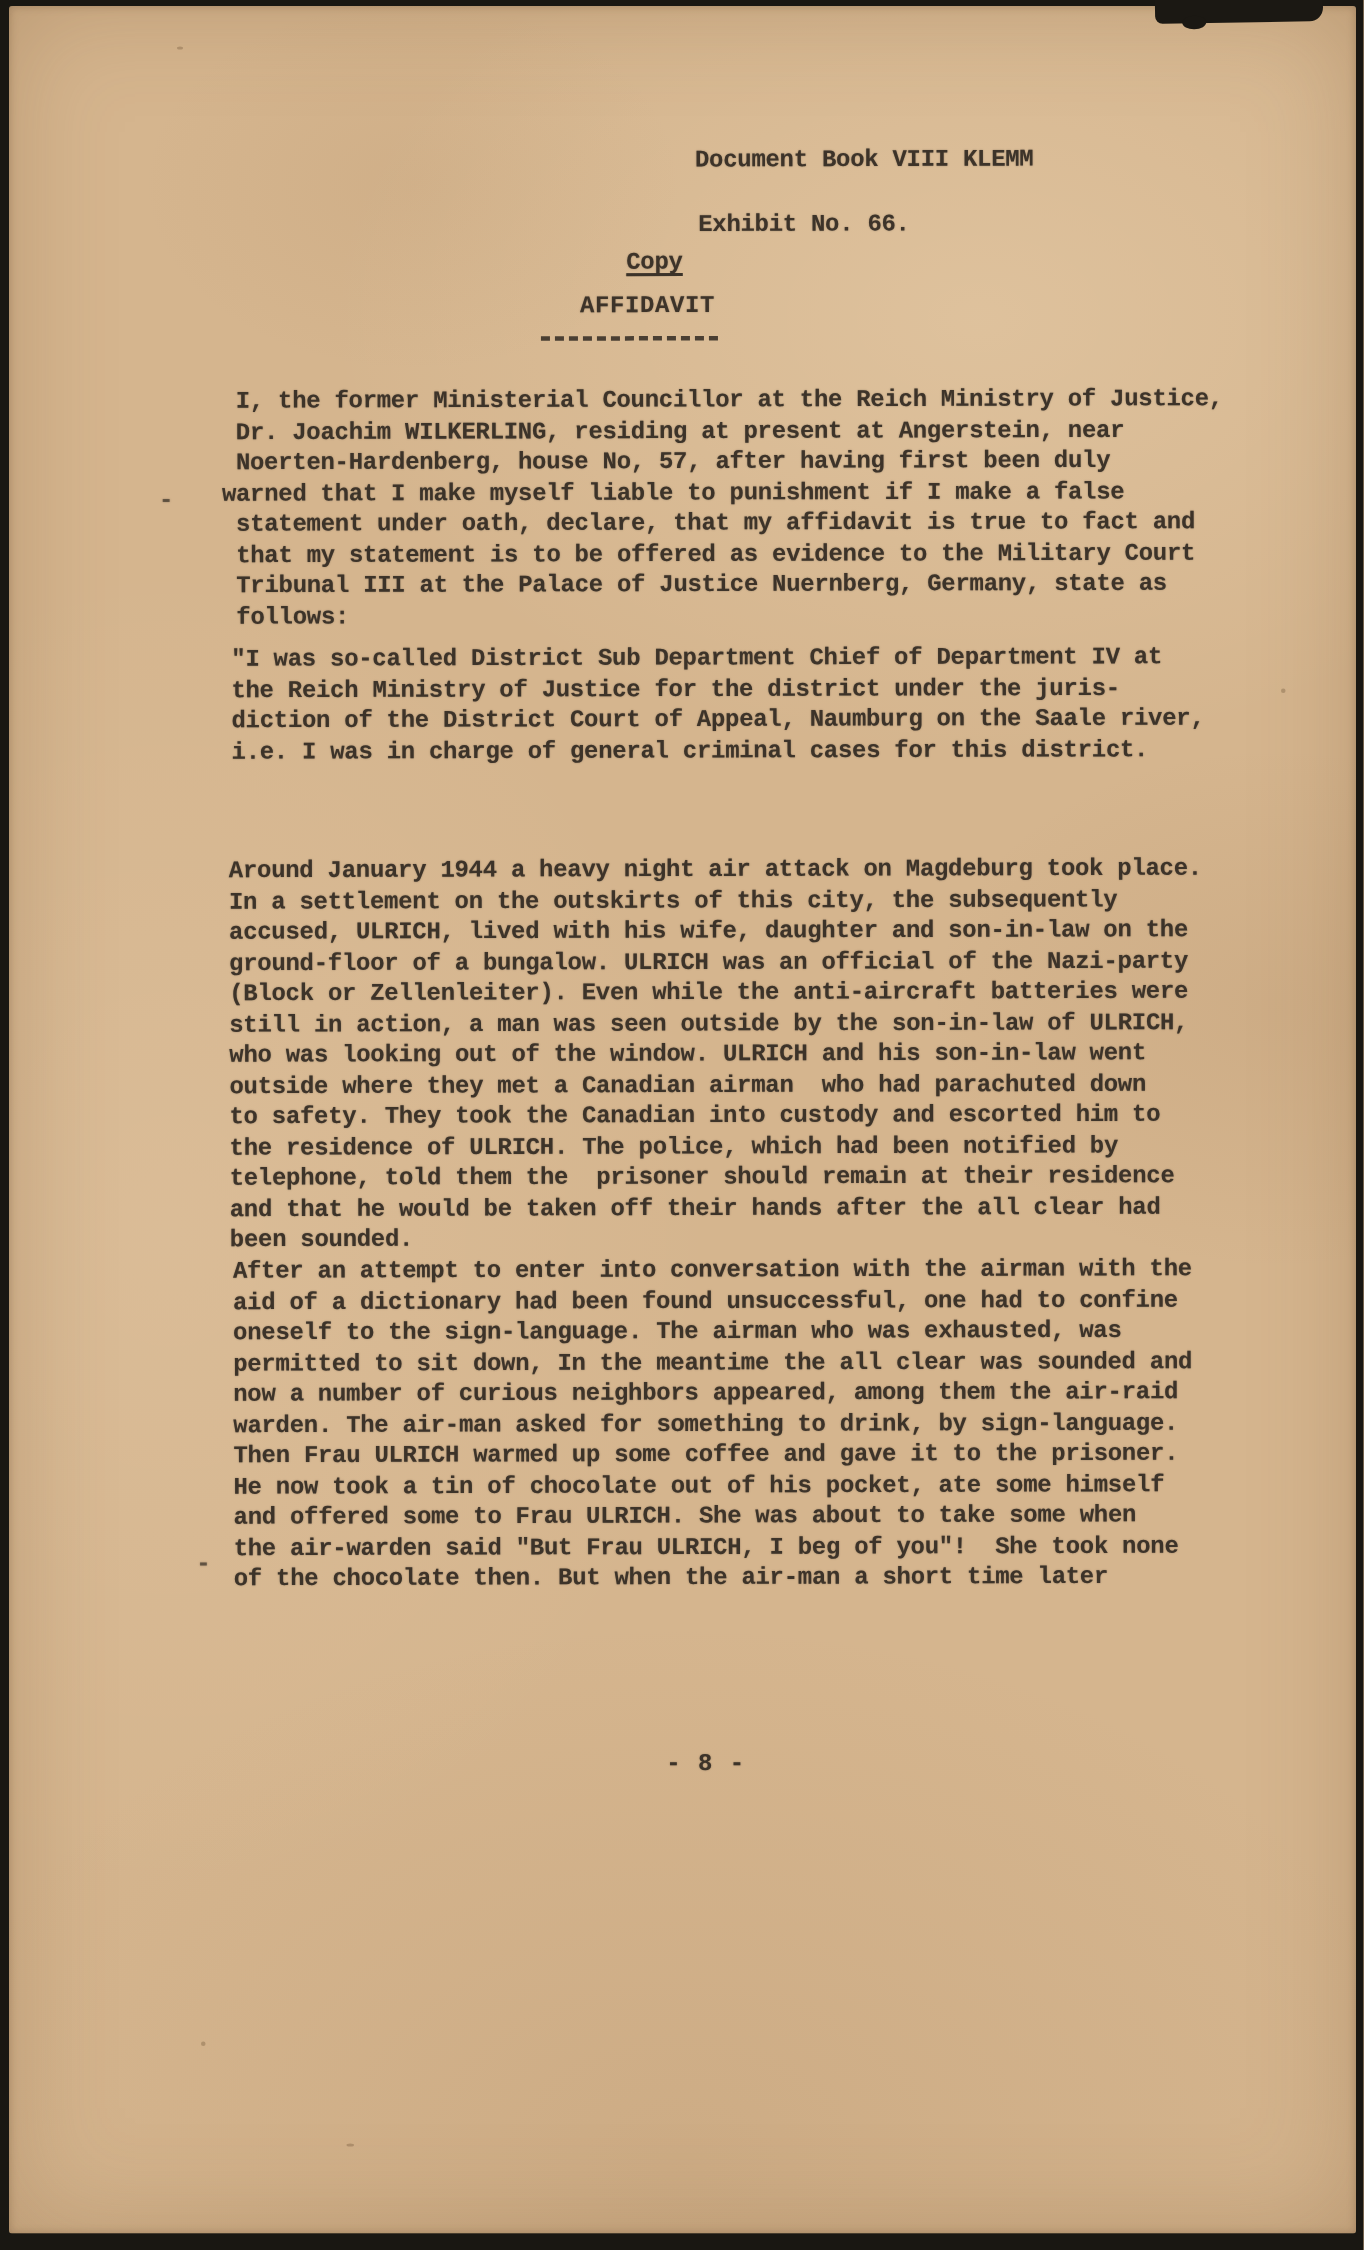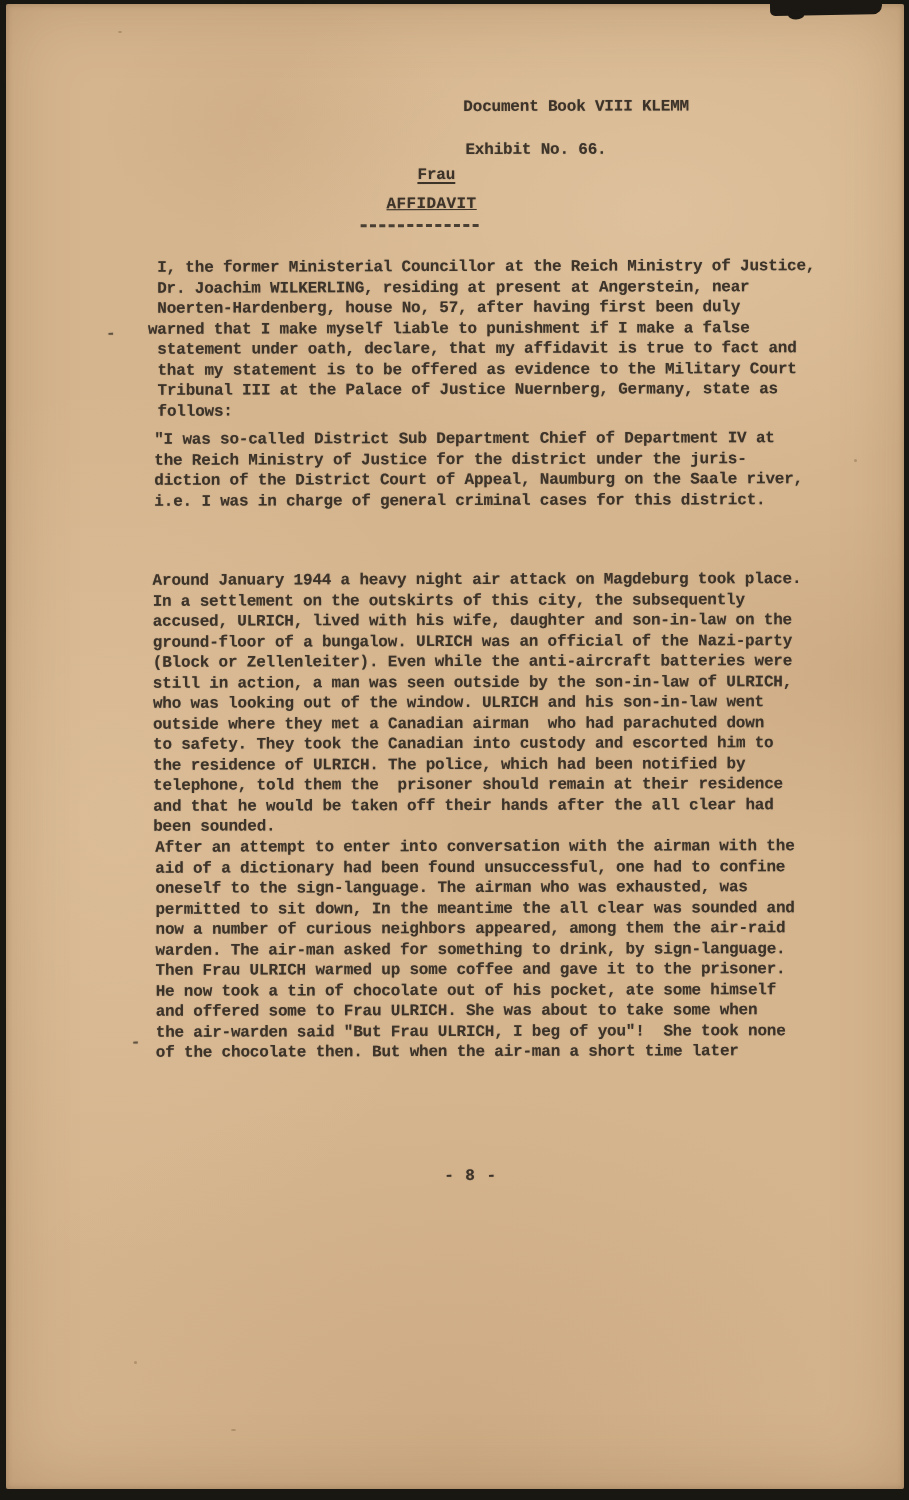--- a/index.html
+++ b/index.html
@@ -78,21 +78,21 @@
     letter-spacing: -0.2px;
   }
   .content > div, .content > span {
     position: absolute;
     white-space: pre;
   }
   .hdr { white-space: pre; }
   .book    { left: 459px; top:  93px; }
   .exhibit { left: 461px; top: 136px; }
   .copy    { left: 413px; top: 161px; text-decoration: underline; text-decoration-thickness: 2px; text-underline-offset: 3px; }
-  .title   { left: 382px; top: 190px; letter-spacing: 0.4px; text-decoration: underline; }
+  .title   { left: 382px; top: 190px; letter-spacing: 0.4px; }
   .title-rule {
     left: 356px; top: 216px;
     width: 118px; height: 4px;
     border-bottom: 3px dashed rgba(54,46,37,0.88);
   }
   .p1 { left: 143px; top: 253px; }
   .p2 { left: 149px; top: 425px; }
   .p3 { left: 146px; top: 530px; }
   .p4 { left: 147px; top: 566px; }
   .p5 { left: 149px; top: 833px; }
@@ -116,21 +116,21 @@
     <div class="speck" style="left:848px; top:455px; width:3px; height:3px;"></div>
     <div class="speck" style="left:225px; top:1425px;width:5px; height:2px;"></div>
     <div class="speck" style="left:128px; top:1357px;width:3px; height:3px;"></div>
 
     <div class="content">
 
       <div class="hdr book">Document Book VIII KLEMM</div>
 
       <div class="hdr exhibit">Exhibit No. 66.</div>
 
-      <div class="hdr copy">Frau</div>
+      <div class="hdr copy">Copy</div>
 
       <div class="hdr title">AFFIDAVIT</div>
 
       <div class="title-rule"></div>
 
       <div class="para p1"> I, the former Ministerial Councillor at the Reich Ministry of Justice,
  Dr. Joachim WILKERLING, residing at present at Angerstein, near
  Noerten-Hardenberg, house No, 57, after having first been duly
 warned that I make myself liable to punishment if I make a false
  statement under oath, declare, that my affidavit is true to fact and

